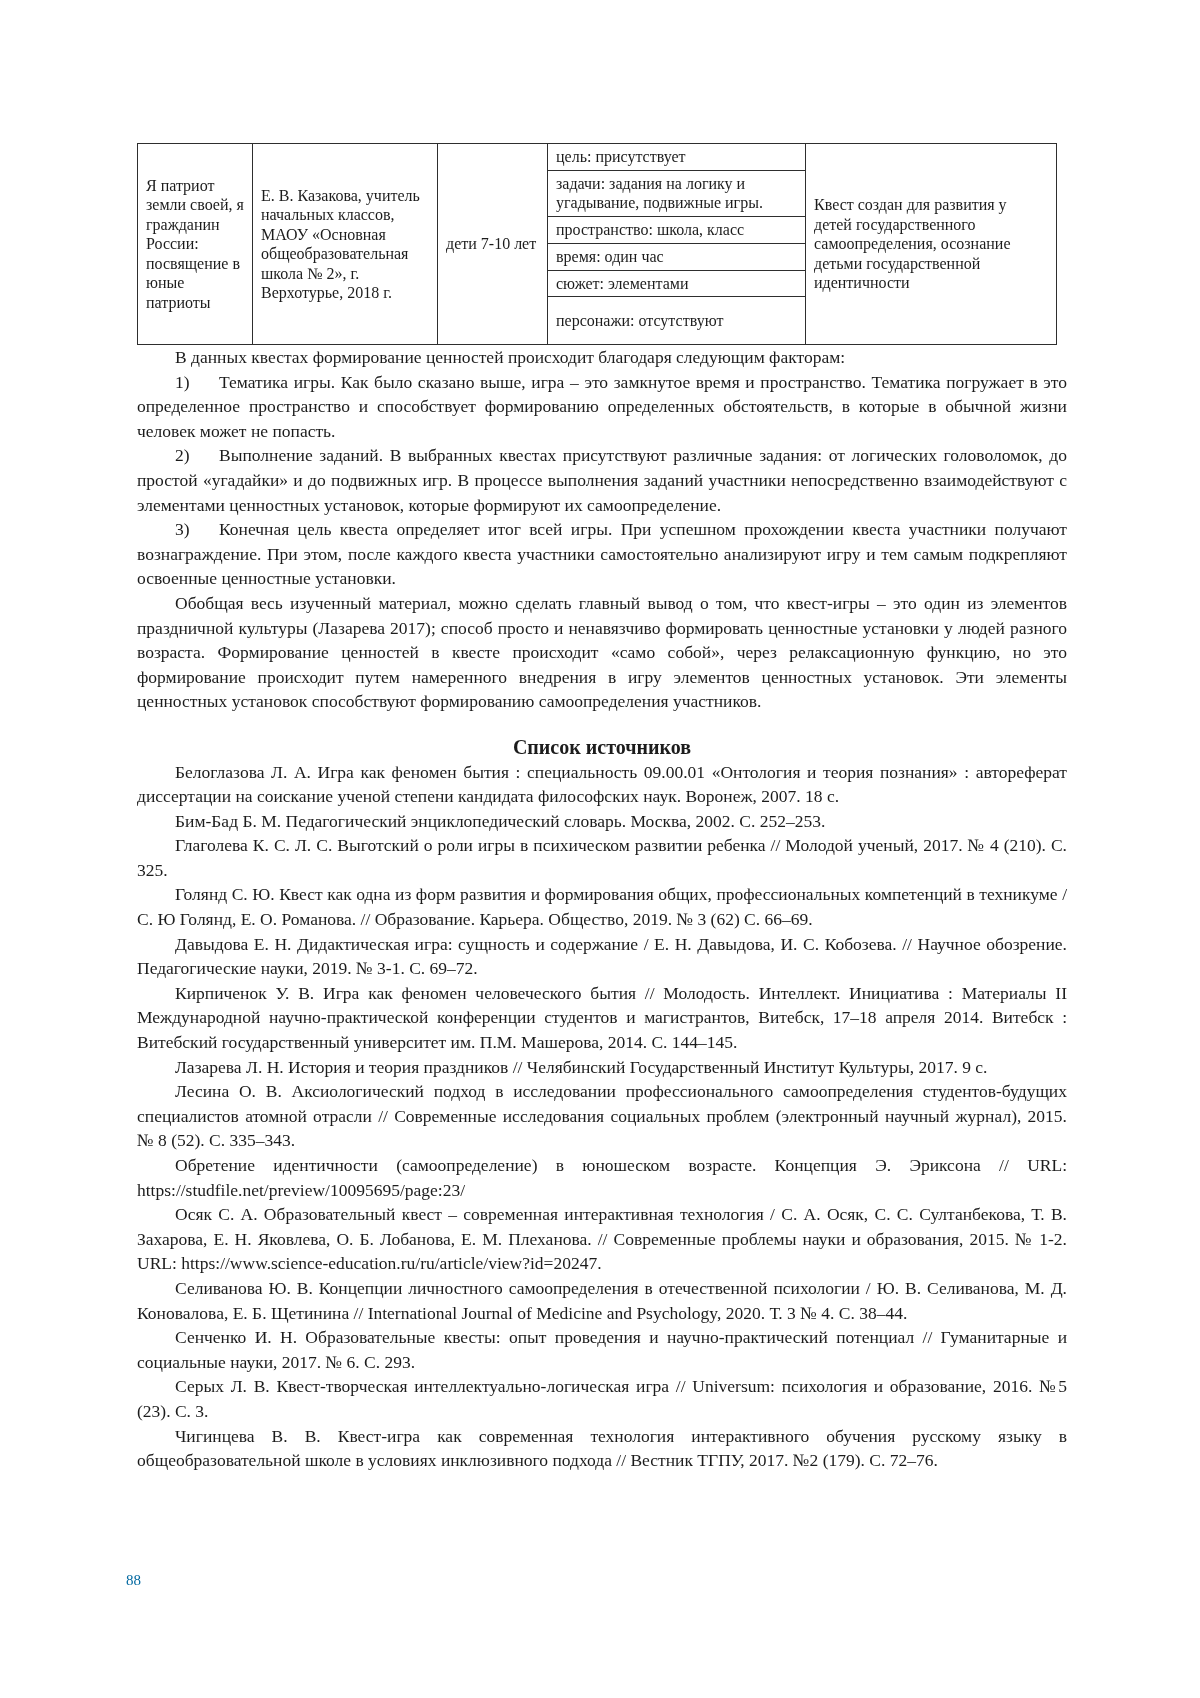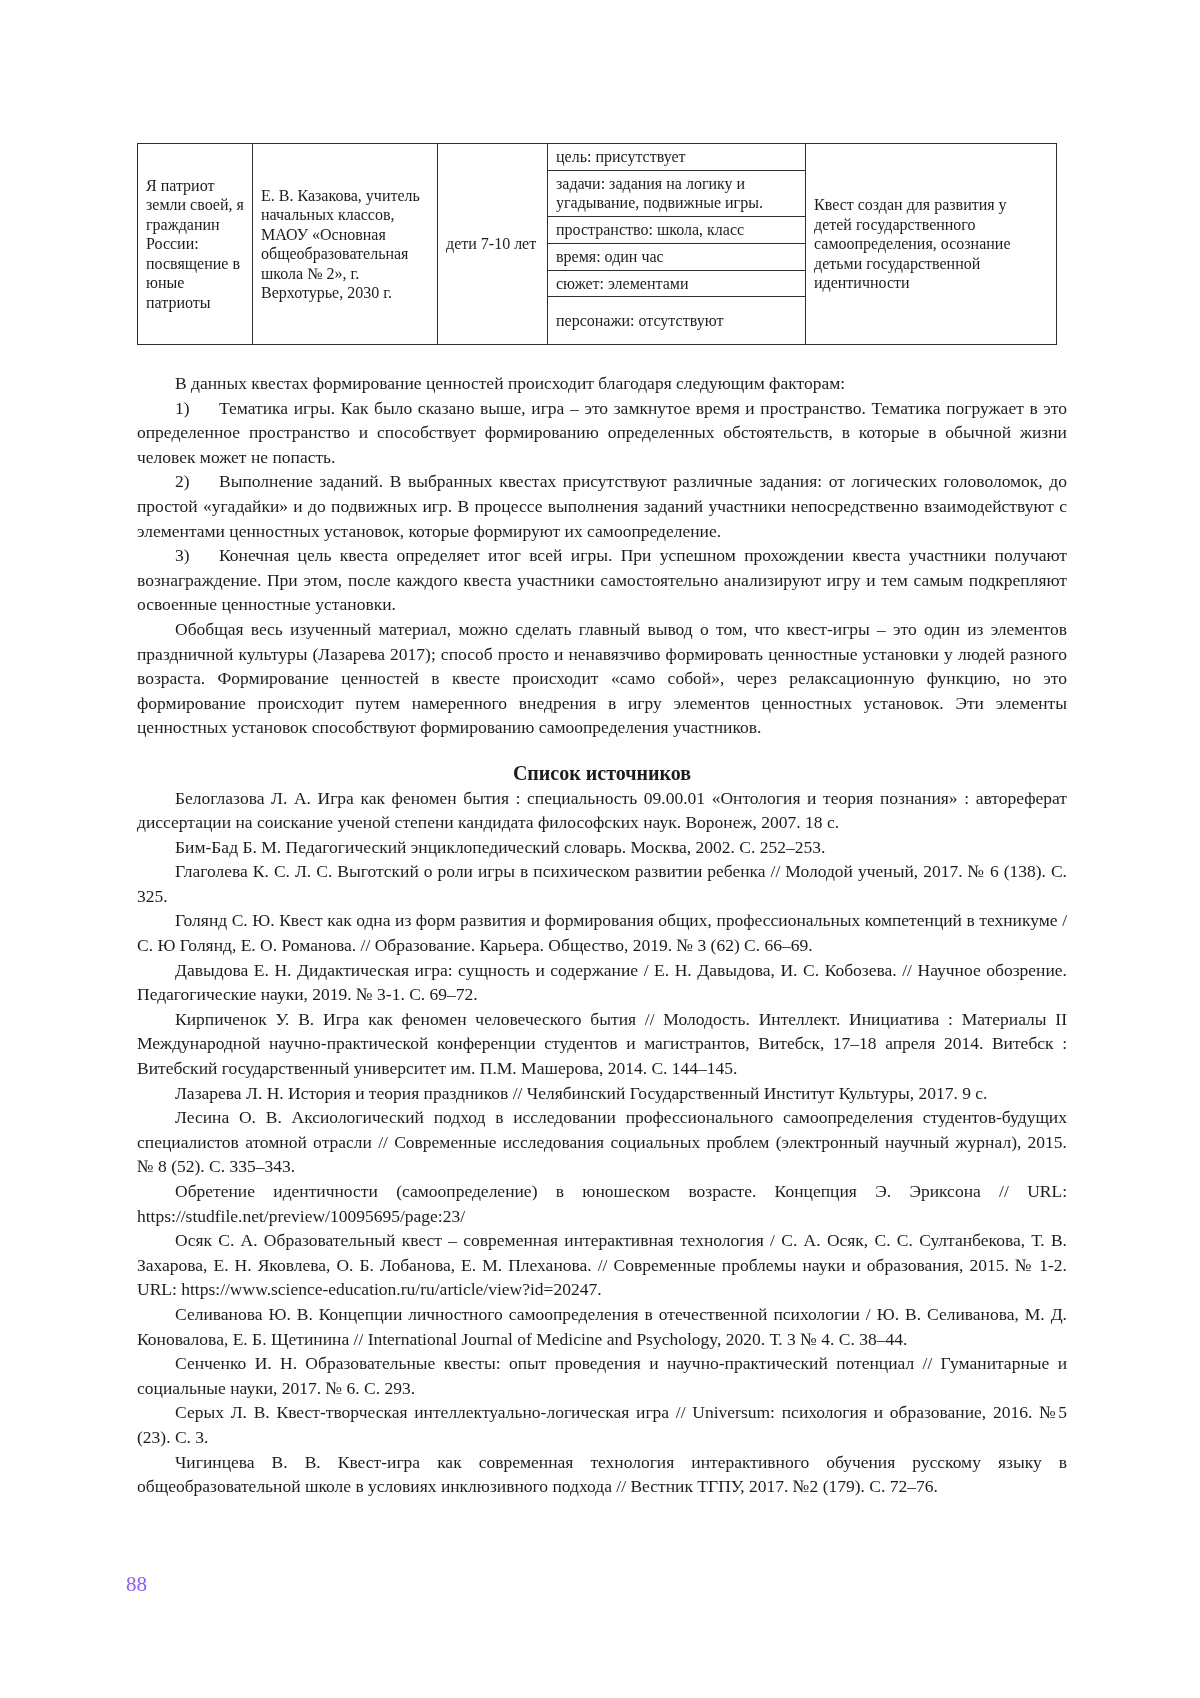--- a/index.html
+++ b/index.html
@@ -45,21 +45,21 @@
   td.c4 { width: 258px; }
   td.c5 { width: 251px; }
   tr.r-goal  td.c4 { height: 24px; }
   tr.r-tasks td.c4 { height: 46px; }
   tr.r-space td.c4 { height: 27px; }
   tr.r-time  td.c4 { height: 27px; }
   tr.r-plot  td.c4 { height: 25px; }
   tr.r-chars td.c4 { height: 48px; font-family: Liberation Serif, serif; }
 
   
-  .bodytext { margin-top: 26px; }
+  .bodytext { }
   p.para {
     font-size: 17.5px;
     line-height: 24.6px;
     text-align: justify;
     text-indent: 38px;
     margin: 0;
   }
   span.pnum {
     display: inline-block;
     width: 44px;
@@ -79,35 +79,35 @@
     line-height: 24.6px;
     text-align: justify;
     text-indent: 38px;
     margin: 0;
   }
 
   .page-number {
     position: absolute;
     left: 126px;
     top: 1572px;
-    font-size: 21px;
-    color: #8b5cf6;
+    font-size: 15px;
+    color: #0369a1;
   }
 </style>
 </head>
 <body>
 
 <div class="page">
   <div class="content">
 
     <table class="quest-table">
       <tbody>
           <tr class="r-goal">
         <td class="c1" rowspan="6">Я патриот земли своей, я гражданин России: посвящение в юные патриоты</td>
-        <td class="c2" rowspan="6">Е. В. Казакова, учитель начальных классов, МАОУ «Основная общеобразовательная школа № 2», г. Верхотурье, 2030 г.</td>
+        <td class="c2" rowspan="6">Е. В. Казакова, учитель начальных классов, МАОУ «Основная общеобразовательная школа № 2», г. Верхотурье, 2018 г.</td>
         <td class="c3" rowspan="6">дети 7-10 лет</td>
         <td class="c4">цель: присутствует</td>
         <td class="c5" rowspan="6">Квест создан для развития у детей государственного самоопределения, осознание детьми государственной идентичности</td>
       </tr>
       <tr class="r-tasks">
         <td class="c4">задачи: задания на логику и угадывание, подвижные игры.</td>
       </tr>
       <tr class="r-space">
         <td class="c4">пространство: школа, класс</td>
       </tr>
@@ -133,21 +133,21 @@
       <p class="para"><span class="pnum">3)</span><span>Конечная цель квеста определяет итог всей игры. При успешном прохождении квеста участники получают вознаграждение. При этом, после каждого квеста участники самостоятельно анализируют игру и тем самым подкрепляют освоенные ценностные установки.</span></p>
 
       <p class="para">Обобщая весь изученный материал, можно сделать главный вывод о том, что квест-игры – это один из элементов праздничной культуры (Лазарева 2017); способ просто и ненавязчиво формировать ценностные установки у людей разного возраста. Формирование ценностей в квесте происходит «само собой», через релаксационную функцию, но это формирование происходит путем намеренного внедрения в игру элементов ценностных установок. Эти элементы ценностных установок способствуют формированию самоопределения участников.</p>
     </div>
 
     <div class="src-heading">Список источников</div>
 
     <div class="references">
       <p class="ref">Белоглазова Л. А. Игра как феномен бытия : специальность 09.00.01 «Онтология и теория познания» : автореферат диссертации на соискание ученой степени кандидата философских наук. Воронеж, 2007. 18 с.</p>
       <p class="ref">Бим-Бад Б. М. Педагогический энциклопедический словарь. Москва, 2002. С. 252–253.</p>
-      <p class="ref">Глаголева К. С. Л. С. Выготский о роли игры в психическом развитии ребенка // Молодой ученый, 2017. № 6 (138). С. 325.</p>
+      <p class="ref">Глаголева К. С. Л. С. Выготский о роли игры в психическом развитии ребенка // Молодой ученый, 2017. № 4 (210). С. 325.</p>
       <p class="ref">Голянд С. Ю. Квест как одна из форм развития и формирования общих, профессиональных компетенций в техникуме / С. Ю Голянд, Е. О. Романова. // Образование. Карьера. Общество, 2019. № 3 (62) С. 66–69.</p>
       <p class="ref">Давыдова Е. Н. Дидактическая игра: сущность и содержание / Е. Н. Давыдова, И. С. Кобозева. // Научное обозрение. Педагогические науки, 2019. № 3-1. С. 69–72.</p>
       <p class="ref">Кирпиченок У. В. Игра как феномен человеческого бытия // Молодость. Интеллект. Инициатива : Материалы II Международной научно-практической конференции студентов и магистрантов, Витебск, 17–18 апреля 2014. Витебск : Витебский государственный университет им. П.М. Машерова, 2014. С. 144–145.</p>
       <p class="ref">Лазарева Л. Н. История и теория праздников // Челябинский Государственный Институт Культуры, 2017. 9 с.</p>
       <p class="ref">Лесина О. В. Аксиологический подход в исследовании профессионального самоопределения студентов-будущих специалистов атомной отрасли // Современные исследования социальных проблем (электронный научный журнал), 2015. № 8 (52). С. 335–343.</p>
       <p class="ref">Обретение идентичности (самоопределение) в юношеском возрасте. Концепция Э. Эриксона // URL: https://studfile.net/preview/10095695/page:23/</p>
       <p class="ref">Осяк С. А. Образовательный квест – современная интерактивная технология / С. А. Осяк, С. С. Султанбекова, Т. В. Захарова, Е. Н. Яковлева, О. Б. Лобанова, Е. М. Плеханова. // Современные проблемы науки и образования, 2015. № 1-2. URL: https://www.science-education.ru/ru/article/view?id=20247.</p>
       <p class="ref">Селиванова Ю. В. Концепции личностного самоопределения в отечественной психологии / Ю. В. Селиванова, М. Д. Коновалова, Е. Б. Щетинина // International Journal of Medicine and Psychology, 2020. Т. 3 № 4. С. 38–44.</p>
       <p class="ref">Сенченко И. Н. Образовательные квесты: опыт проведения и научно-практический потенциал // Гуманитарные и социальные науки, 2017. № 6. С. 293.</p>
       <p class="ref">Серых Л. В. Квест-творческая интеллектуально-логическая игра // Universum: психология и образование, 2016. №5 (23). С. 3.</p>

